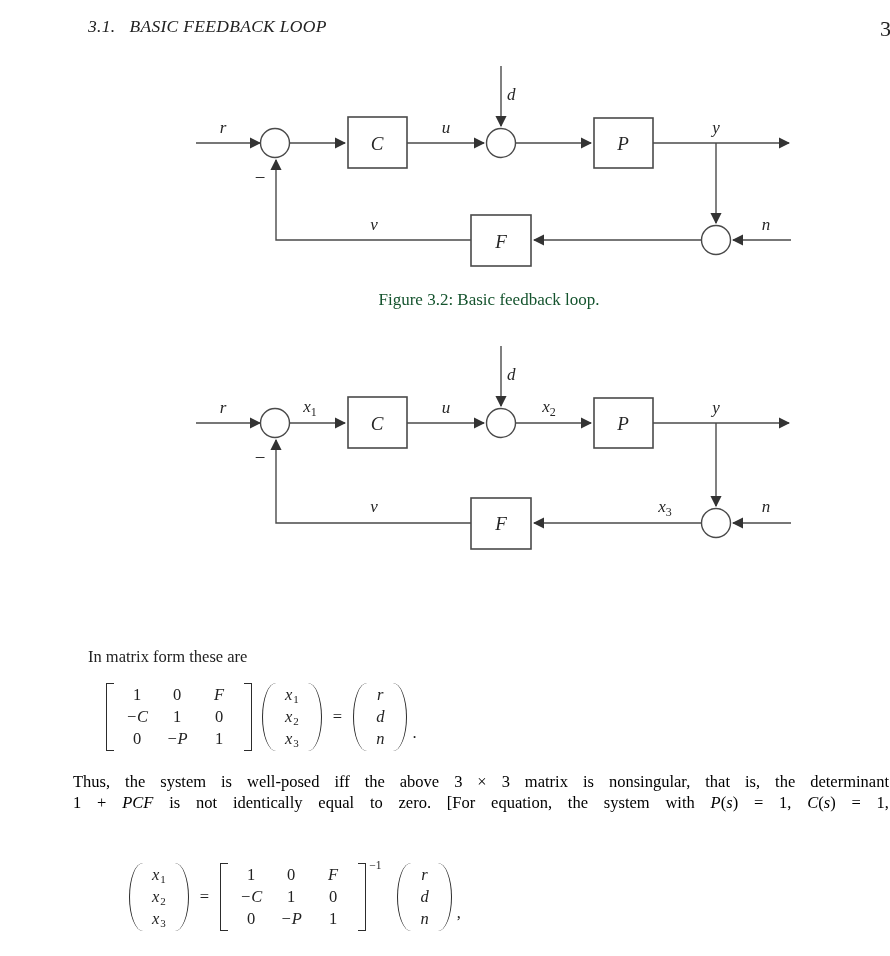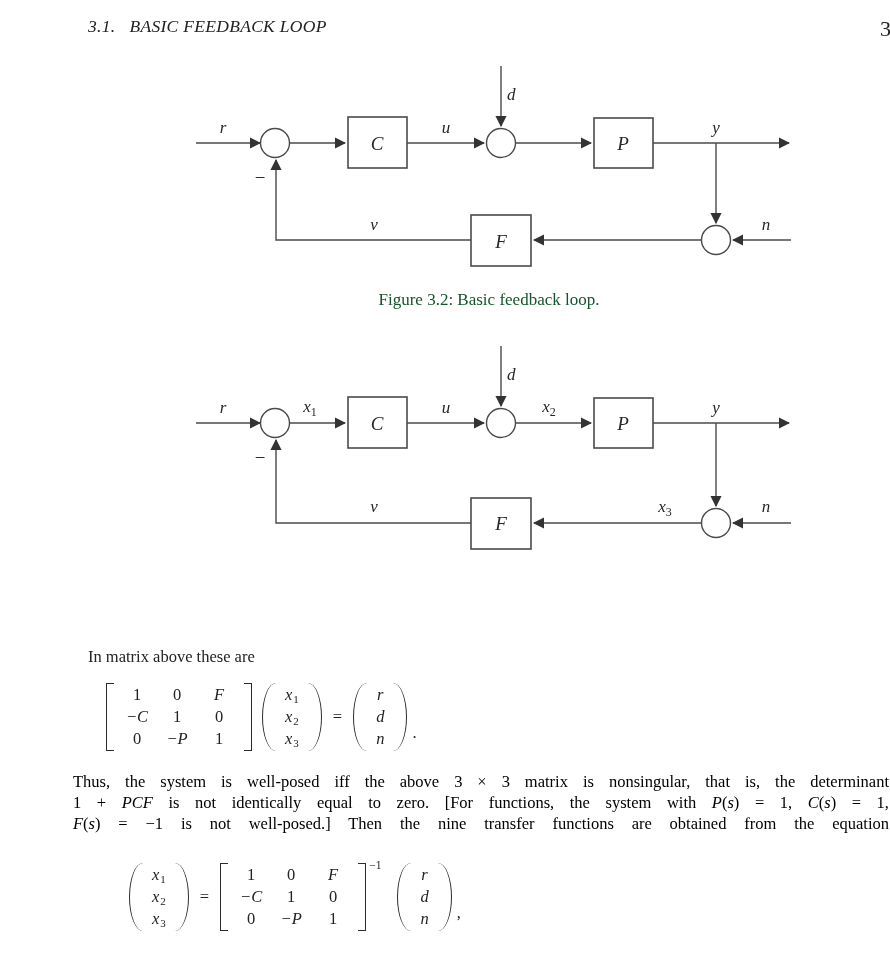--- a/index.html
+++ b/index.html
@@ -132,21 +132,21 @@
     <text class="blk" x="579" y="430" text-anchor="middle">P</text>
     <text class="lbl" x="672" y="413" text-anchor="middle">y</text>
     <text class="lbl" x="621" y="512" text-anchor="middle"><tspan>x</tspan><tspan class="tsub" dy="4">3</tspan></text>
     <text class="lbl" x="722" y="512" text-anchor="middle">n</text>
     <text class="blk" x="457" y="530" text-anchor="middle">F</text>
     <text class="lbl" x="330" y="512" text-anchor="middle">v</text>
   </svg>
 
   <div class="caption" style="top:290px">Figure 3.2: Basic feedback loop.</div>
 
-  <div class="intro">In matrix above these are</div>
+  <div class="intro">In matrix form these are</div>
 
   <div class="eq" style="left:62px; top:683px;">
     <div class="brk brk-l"></div>
     <div class="col mat">
       <span class="cell">1</span>
       <span class="cell">0</span>
       <span class="cell it">F</span>
       <span class="cell it">−C</span>
       <span class="cell">1</span>
       <span class="cell">0</span>
@@ -168,22 +168,21 @@
       <span class="cell it">r</span>
       <span class="cell it">d</span>
       <span class="cell it">n</span>
     </div>
     <div class="paren paren-r"></div>
     <div class="punct">.</div>
   </div>
 
   <div class="para">
     <div class="pline"><span>Thus, the system is well-posed iff the above 3 × 3 matrix is nonsingular, that is, the determinant</span></div>
-    <div class="pline"><span>1 + </span><span class="it">PCF</span><span> is not identically equal to zero. [For functions, the system with </span><span class="it">P</span><span>(</span><span class="it">s</span><span>) = 1, </span><span class="it">C</span><span>(</span><span class="it">s</span><span>) = 1,</span></div>
-    <div class="pline"><span class="it">F</span><span>(</span><span class="it">s</span><span>) = −1 is not well-posed.] Then the nine transfer functions are obtained from the equation</span></div>
+    <div class="pline"><span>1 + </span><span class="it">PCF</span><span> is not identically equal to zero. [For equation, the system with </span><span class="it">P</span><span>(</span><span class="it">s</span><span>) = 1, </span><span class="it">C</span><span>(</span><span class="it">s</span><span>) = 1,</span></div>
   </div>
 
   <div class="eq" style="left:85px; top:863px;">
     <div class="paren paren-l"></div>
     <div class="col vec">
       <span class="cell it"><span>x</span><span class="vsub">1</span></span>
       <span class="cell it"><span>x</span><span class="vsub">2</span></span>
       <span class="cell it"><span>x</span><span class="vsub">3</span></span>
     </div>
     <div class="paren paren-r"></div>

